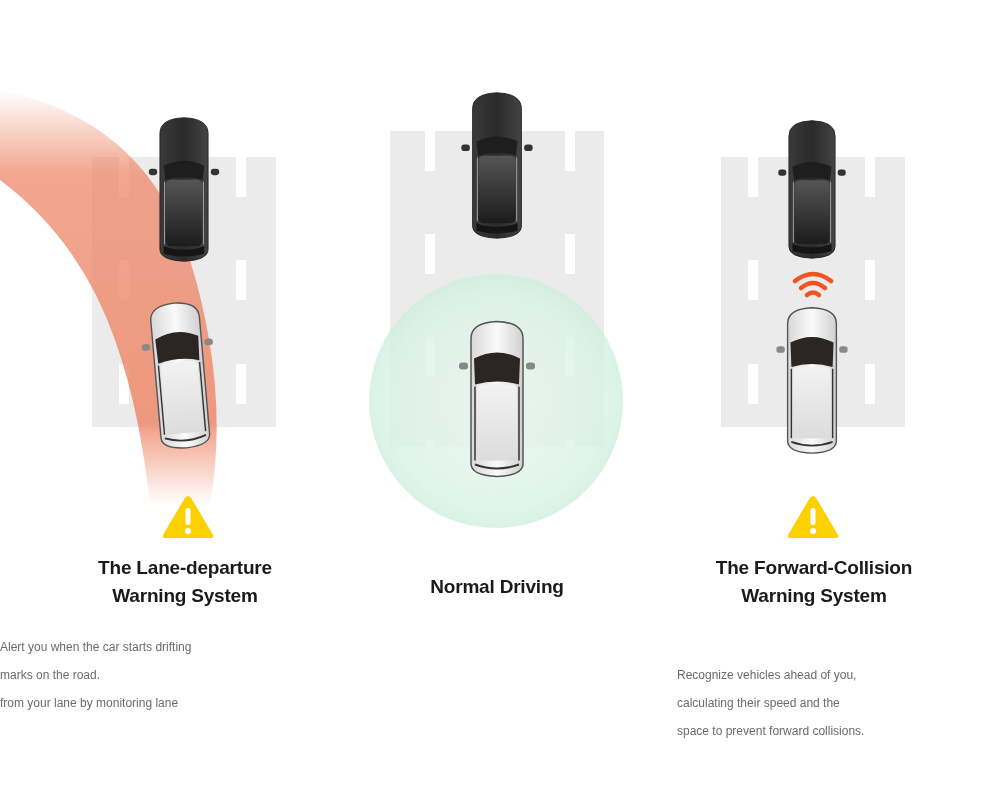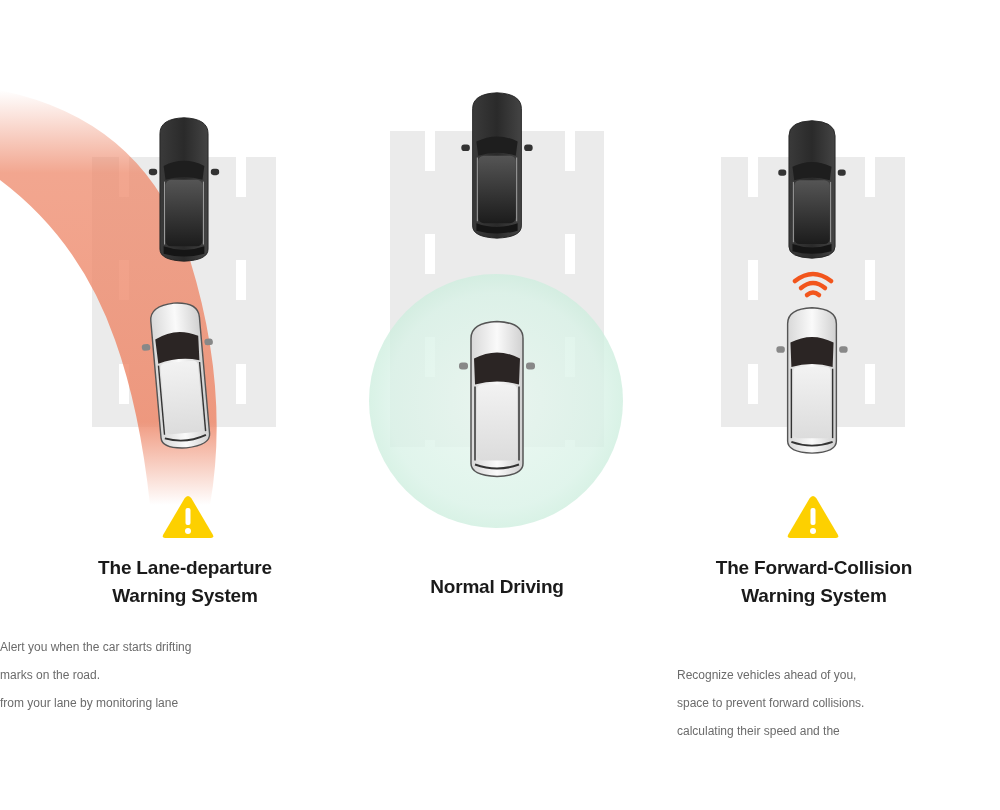--- a/index.html
+++ b/index.html
@@ -160,16 +160,16 @@
   <svg class="warn" style="left:126px;top:494px;">
       <use href="#warn-tri"></use>
     </svg>
 
   <div class="title" style="left:0;width:308px;top:554px;">
     <div>The Forward-Collision</div>
     <div>Warning System</div>
   </div>
   <div class="desc" style="left:17px;width:308px;top:633px;margin-top:28px;">
     <div>Recognize vehicles ahead of you,</div>
+    <div>calculating their speed and the</div>
     <div>space to prevent forward collisions.</div>
-    <div>calculating their speed and the</div>
   </div>
 </div>
 
 </body></html>

